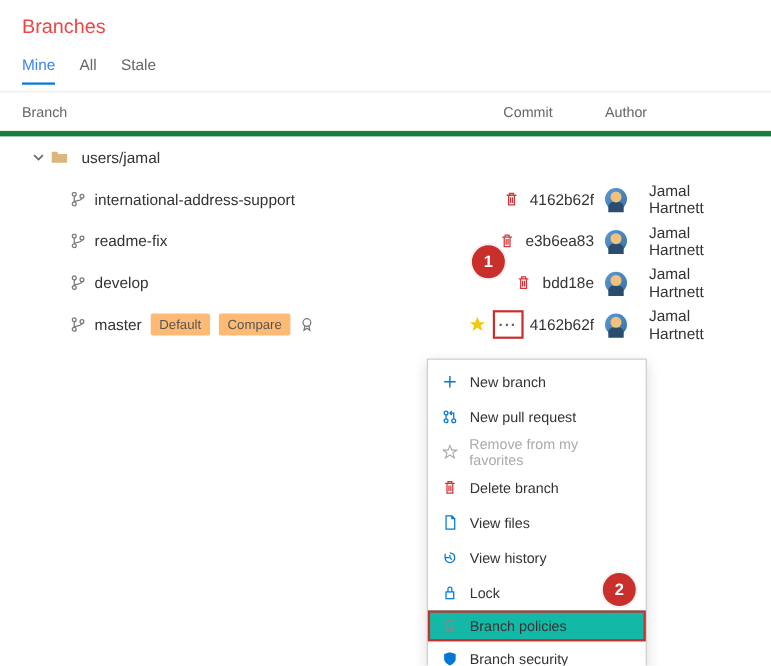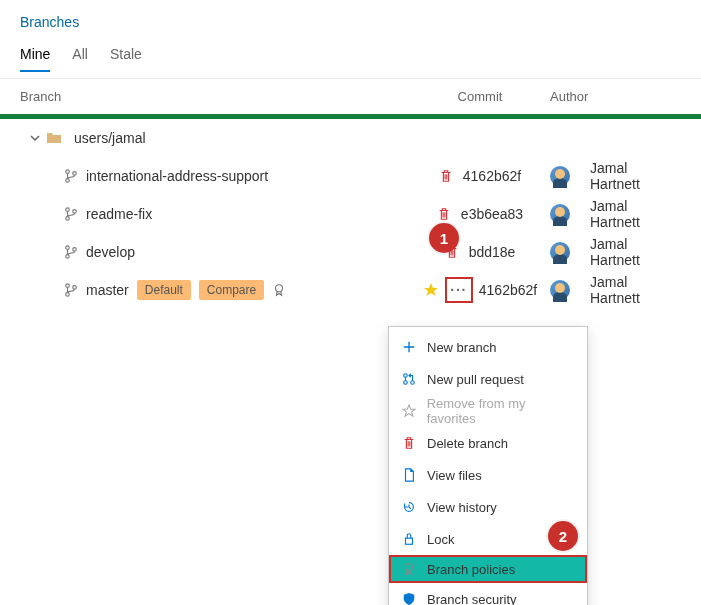--- a/index.html
+++ b/index.html
@@ -11,38 +11,38 @@
       width: 701px;
       height: 605px;
       position: relative;
       overflow: hidden;
     }
     .header {
       padding: 14px 20px 6px;
       border-bottom: 1px solid #eaeaea;
     }
     .page-title {
-      font-size: 14px;
+      font-size: 18px;
       font-weight: 400;
-      color: #0369a1;
+      color: #ef4444;
       margin-bottom: 10px;
     }
     .tabs {
       display: flex;
       gap: 22px;
     }
     .tab {
       padding: 6px 0 8px;
       font-size: 14px;
       color: #666;
       cursor: pointer;
       border-bottom: 2px solid transparent;
     }
     .tab.active {
-      color: #000000;
+      color: #3b82f6;
       border-bottom-color: #0078d4;
     }
     .col-headers {
       display: flex;
       padding: 10px 20px 10px;
       border-bottom: 5px solid #15803d;
       color: #666;
       font-size: 13px;
     }
     .col-branch { flex: 0 0 400px; }
@@ -50,21 +50,21 @@
     .col-author { flex: 1; padding-left: 10px; }
     .rows { }
     .row {
       display: flex;
       align-items: center;
       height: 38px;
       padding: 0 20px;
       font-size: 14px;
     }
     .row .cell-branch { flex: 0 0 400px; display: flex; align-items: center; }
-    .row .cell-commit { flex: 0 0 120px; text-align: center; display: flex; align-items: center; justify-content: center; gap: 10px; }
+    .row .cell-commit { flex: 0 0 120px; text-align: center; display: flex; align-items: center; justify-content: flex-end; gap: 10px; }
     .row .cell-author { flex: 1; display: flex; align-items: center; gap: 20px; padding-left: 10px; }
     .indent-1 { padding-left: 10px; }
     .indent-2 { padding-left: 44px; }
     .indent-0b { padding-left: 44px; }
     .folder-row .cell-branch { gap: 6px; }
     .chevron { width: 10px; color: #666; font-size: 11px; }
     .folder-icon { color: #dcb67a; margin-right: 6px; display: inline-flex; }
     .branch-icon { color: #777; margin-right: 8px; display: inline-flex; }
     .delete-icon { color: #d13438; cursor: pointer; }
     .star-icon { color: #f2c811; }

